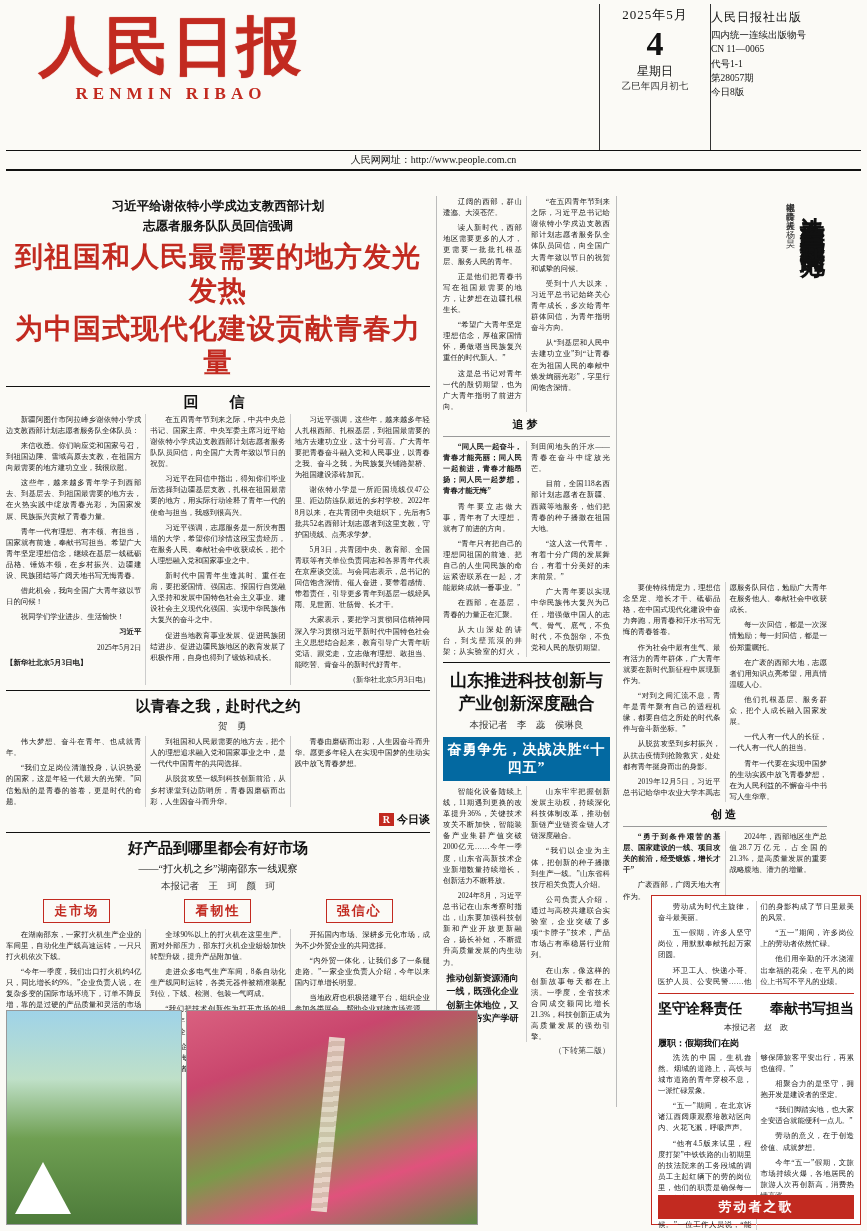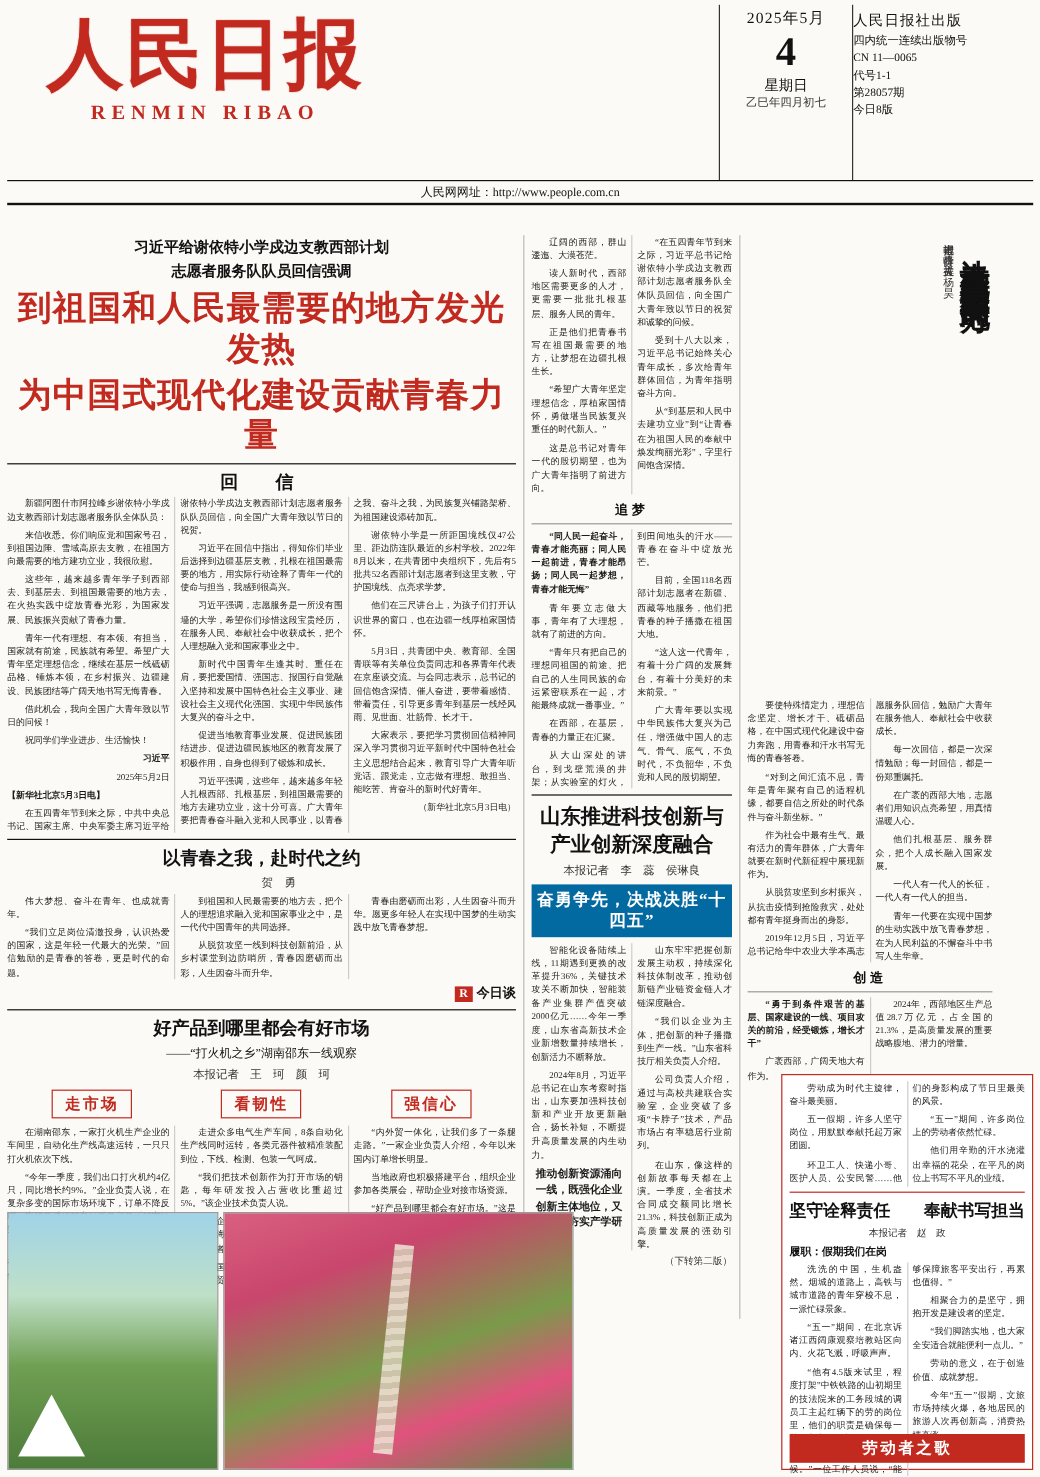--- a/index.html
+++ b/index.html
@@ -160,35 +160,34 @@
       <div class="kicker">志愿者服务队队员回信强调</div>
       <div class="headline-red">到祖国和人民最需要的地方发光发热</div>
       <div class="headline-red">为中国式现代化建设贡献青春力量</div>
       <div class="rule"></div>
       <div class="subhead-center">回　信</div>
 
       <div class="cols3">
         <p class="txt">新疆阿图什市阿拉峰乡谢依特小学戍边支教西部计划志愿者服务队全体队员：</p>
         <p class="txt">来信收悉。你们响应党和国家号召，到祖国边陲、雪域高原去支教，在祖国方向最需要的地方建功立业，我很欣慰。</p>
         <p class="txt">这些年，越来越多青年学子到西部去、到基层去、到祖国最需要的地方去，在火热实践中绽放青春光彩，为国家发展、民族振兴贡献了青春力量。</p>
-        <p class="txt">青年一代有理想、有本领、有担当，国家就有前途，民族就有希望。希望广大青年坚定理想信念，继续在基层一线砥砺品格、锤炼本领，在乡村振兴、边疆建设、民族团结等广阔天地书写无悔青春。</p>
+        <p class="txt">青年一代有理想、有本领、有担当，国家就有前途，奉献书写担当。希望广大青年坚定理想信念，继续在基层一线砥砺品格、锤炼本领，在乡村振兴、边疆建设、民族团结等广阔天地书写无悔青春。</p>
         <p class="txt">借此机会，我向全国广大青年致以节日的问候！</p>
         <p class="txt">祝同学们学业进步、生活愉快！</p>
         <p class="txt" style="text-align:right;text-indent:0;font-weight:bold;">习近平</p>
         <p class="txt" style="text-align:right;text-indent:0;">2025年5月2日</p>
         <p class="txt" style="text-indent:0;font-weight:bold;">【新华社北京5月3日电】</p>
         <p class="txt">在五四青年节到来之际，中共中央总书记、国家主席、中央军委主席习近平给谢依特小学戍边支教西部计划志愿者服务队队员回信，向全国广大青年致以节日的祝贺。</p>
         <p class="txt">习近平在回信中指出，得知你们毕业后选择到边疆基层支教，扎根在祖国最需要的地方，用实际行动诠释了青年一代的使命与担当，我感到很高兴。</p>
         <p class="txt">习近平强调，志愿服务是一所没有围墙的大学，希望你们珍惜这段宝贵经历，在服务人民、奉献社会中收获成长，把个人理想融入党和国家事业之中。</p>
         <p class="txt">新时代中国青年生逢其时、重任在肩，要把爱国情、强国志、报国行自觉融入坚持和发展中国特色社会主义事业、建设社会主义现代化强国、实现中华民族伟大复兴的奋斗之中。</p>
         <p class="txt">促进当地教育事业发展、促进民族团结进步、促进边疆民族地区的教育发展了积极作用，自身也得到了锻炼和成长。</p>
         <p class="txt">习近平强调，这些年，越来越多年轻人扎根西部、扎根基层，到祖国最需要的地方去建功立业，这十分可喜。广大青年要把青春奋斗融入党和人民事业，以青春之我、奋斗之我，为民族复兴铺路架桥、为祖国建设添砖加瓦。</p>
         <p class="txt">谢依特小学是一所距国境线仅47公里、距边防连队最近的乡村学校。2022年8月以来，在共青团中央组织下，先后有5批共52名西部计划志愿者到这里支教，守护国境线、点亮求学梦。</p>
         <p class="txt"></p>
-        <p class="txt">他们在三尺讲台上，为孩子们打开认识世界的窗口，也在边疆一线厚植家国情怀。</p>
         <p class="txt">5月3日，共青团中央、教育部、全国青联等有关单位负责同志和各界青年代表在京座谈交流。与会同志表示，总书记的回信饱含深情、催人奋进，要带着感情、带着责任，引导更多青年到基层一线经风雨、见世面、壮筋骨、长才干。</p>
         <p class="txt">大家表示，要把学习贯彻回信精神同深入学习贯彻习近平新时代中国特色社会主义思想结合起来，教育引导广大青年听党话、跟党走，立志做有理想、敢担当、能吃苦、肯奋斗的新时代好青年。</p>
         <p class="txt" style="text-indent:0;text-align:right;">（新华社北京5月3日电）</p>
       </div>
 
       <div class="rule"></div>
 
       <div class="sec-title">以青春之我，赴时代之约</div>
       <div class="byline">　　　贺　勇</div>
       <div class="cols3">
@@ -209,20 +208,21 @@
       <div class="tags">
         <span class="tag">走市场</span>
         <span class="tag">看韧性</span>
         <span class="tag">强信心</span>
       </div>
       <div class="cols3">
         <p class="txt">在湖南邵东，一家打火机生产企业的车间里，自动化生产线高速运转，一只只打火机依次下线。</p>
         <p class="txt">“今年一季度，我们出口打火机约4亿只，同比增长约9%。”企业负责人说，在复杂多变的国际市场环境下，订单不降反增，靠的是过硬的产品质量和灵活的市场策略。</p>
         <p class="txt">邵东是全国最大的打火机生产基地，有1500多家配套企业，年产打火机超150亿只，产品销往100多个国家和地区。</p>
         <p class="txt" style="text-indent:0;text-align:center;font-weight:bold;font-size:8.5px;">“不把鸡蛋放在同一个篮子里”</p>
+        <p class="txt">全球90%以上的打火机在这里生产。面对外部压力，邵东打火机企业纷纷加快转型升级，提升产品附加值。</p>
         <p class="txt">走进众多电气生产车间，8条自动化生产线同时运转，各类元器件被精准装配到位，下线、检测、包装一气呵成。</p>
         <p class="txt">“我们把技术创新作为打开市场的钥匙，每年研发投入占营收比重超过5%。”该企业技术负责人说。</p>
         <p class="txt">不少企业开始布局跨境电商，通过直播带货、海外仓等方式，把产品直接卖到海外消费者手中。</p>
         <p class="txt">开拓国内市场、深耕多元化市场，成为不少外贸企业的共同选择。</p>
         <p class="txt">“内外贸一体化，让我们多了一条腿走路。”一家企业负责人介绍，今年以来国内订单增长明显。</p>
         <p class="txt">当地政府也积极搭建平台，组织企业参加各类展会，帮助企业对接市场资源。</p>
         <p class="txt">“好产品到哪里都会有好市场。”这是邵东企业家们共同的心声。</p>
         <p class="txt" style="text-indent:0;">图①：邵东一家打火机生产车间内，工人在生产线上作业。
 图②：5月3日，游客在湖南省邵东市某景区游览。</p>
         <p class="txt" style="text-indent:0;text-align:right;">本报记者　杨　利摄（人民视觉）</p>
@@ -270,22 +270,22 @@
       <div class="jump">（下转第二版）</div>
     </div>
 
     <div class="col-right">
       <div class="vert-wrap">
         <div class="vert-byline">本报记者　薛贵峰　孟祥夫　杨　昊</div>
         <div class="vert-head">让青春之花绽放在祖国和人民最需要的地方</div>
       </div>
       <div class="cols2" style="margin-top:6px;">
         <p class="txt">要使特殊情定力，理想信念坚定、增长才干、砥砺品格，在中国式现代化建设中奋力奔跑，用青春和汗水书写无悔的青春答卷。</p>
+        <p class="txt">作为社会中最有生气、最有活力的青年群体，广大青年就要在新时代新征程中展现新作为。</p>
         <p class="txt">“对到之间汇流不息，青年是青年聚有自己的适程机缘，都要自信之所处的时代条件与奋斗新坐标。”</p>
-        <p class="txt">作为社会中最有生气、最有活力的青年群体，广大青年就要在新时代新征程中展现新作为。</p>
         <p class="txt">从脱贫攻坚到乡村振兴，从抗击疫情到抢险救灾，处处都有青年挺身而出的身影。</p>
         <p class="txt">2019年12月5日，习近平总书记给华中农业大学本禹志愿服务队回信，勉励广大青年在服务他人、奉献社会中收获成长。</p>
         <p class="txt">每一次回信，都是一次深情勉励；每一封回信，都是一份郑重嘱托。</p>
         <p class="txt">在广袤的西部大地，志愿者们用知识点亮希望，用真情温暖人心。</p>
         <p class="txt">他们扎根基层、服务群众，把个人成长融入国家发展。</p>
         <p class="txt">一代人有一代人的长征，一代人有一代人的担当。</p>
         <p class="txt">青年一代要在实现中国梦的生动实践中放飞青春梦想，在为人民利益的不懈奋斗中书写人生华章。</p>
       </div>
       <div class="small-title">创造</div>
       <div class="rule-thin"></div>

